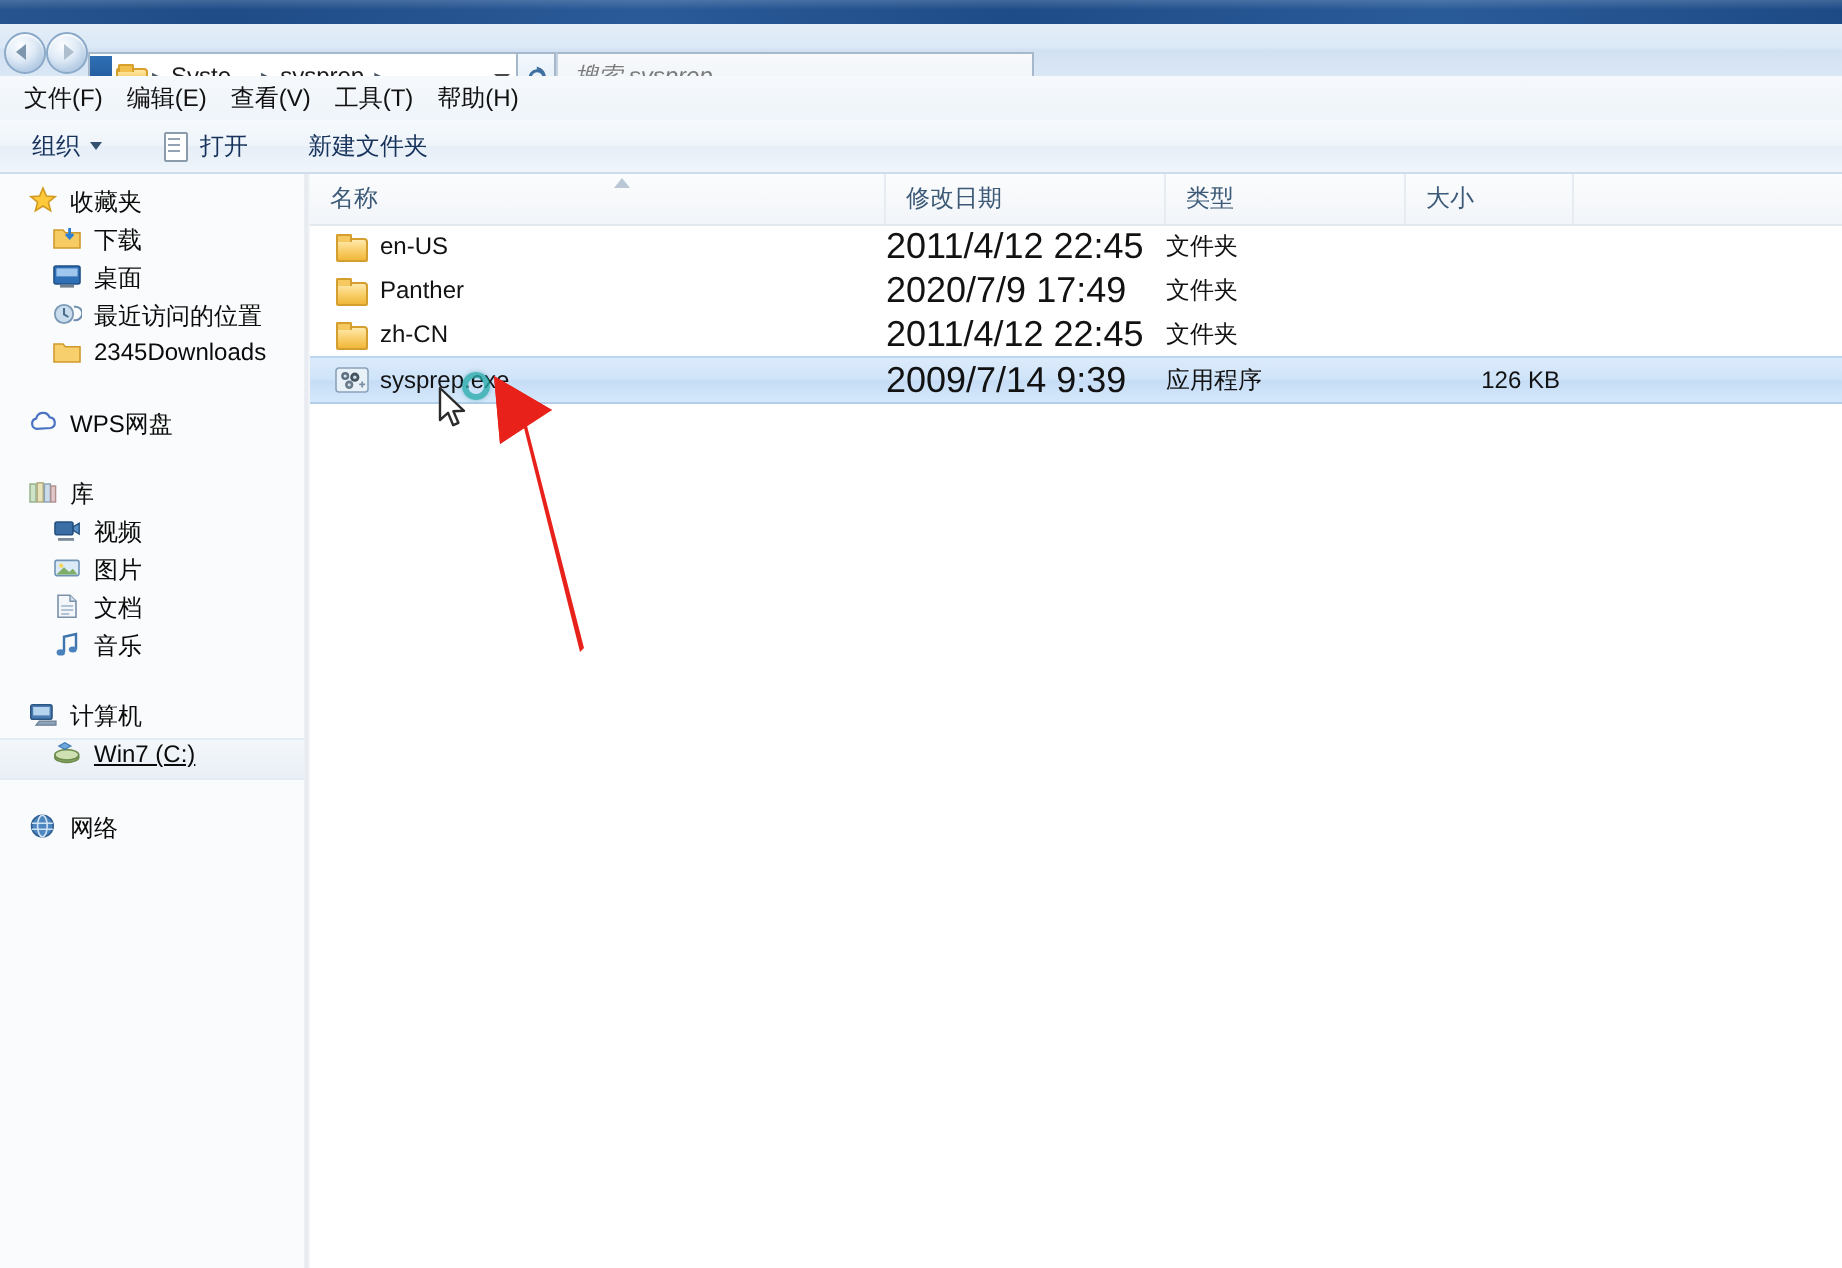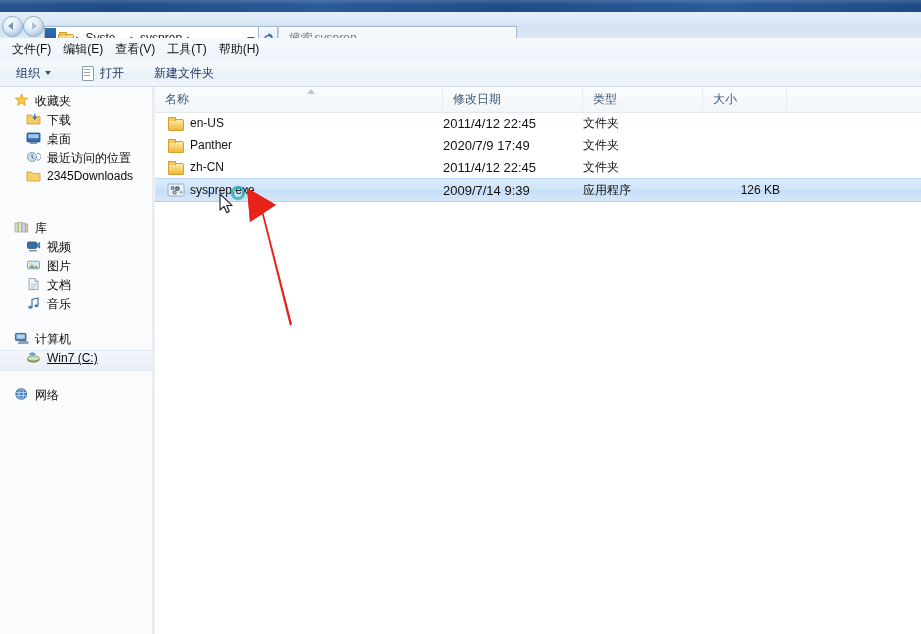--- a/index.html
+++ b/index.html
@@ -175,21 +175,21 @@
     border-bottom:5px solid #b9c7d6;
   }
   .rows{position:absolute;left:0;top:25px;width:766px;}
   .frow{
     position:relative;height:22px;display:flex;align-items:center;cursor:default;
   }
   .frow .name{
     position:absolute;left:12px;display:flex;align-items:center;white-space:nowrap;
     font-size:12px;color:#121212;
   }
-  .frow .date{position:absolute;left:288px;font-size:13px;color:#121212;white-space:nowrap;}
+  .frow .date{position:absolute;left:288px;font-size:18px;color:#121212;white-space:nowrap;}
   .frow .type{position:absolute;left:428px;font-size:12px;color:#121212;white-space:nowrap;}
   .frow .size{position:absolute;left:470px;width:155px;text-align:right;font-size:12px;color:#121212;white-space:nowrap;}
   .frow.selected{
     background:linear-gradient(to bottom,#dcebfb 0%,#cfe4f9 48%,#c6ddf6 52%,#d5e8fb 100%);
     border-top:1px solid #b9d7f2;border-bottom:1px solid #b0cfec;
   }
   .rowfolder{width:18px;height:15px;margin-right:5px;position:relative;flex:none;}
   .rowfolder:before{
     content:"";position:absolute;left:1px;top:3px;width:14px;height:10px;border-radius:0 2px 1px 1px;
     background:linear-gradient(to bottom,#ffe9ab 0%,#f8cd67 55%,#f0b83c 100%);
@@ -324,20 +324,30 @@
           <svg width="15" height="14" viewBox="0 0 15 14">
               <path d="M1 3 h4.5 l1.2 1.4 H14 V12 H1 Z" fill="#f7cf6d" stroke="#cf9a2c" stroke-width=".8"></path>
             </svg>
         </span>
         <span class="navlabel">2345Downloads</span>
       </div>
     </div>
 
     <div class="navspacer"></div>
 
+    <div class="navgroup">
+      <div class="navrow-item">
+        <span class="navicon">
+          <svg width="16" height="14" viewBox="0 0 16 14">
+            <path d="M4.2 10.4 a2.6 2.6 0 0 1 -.1 -5.1 a3.5 3.5 0 0 1 6.7 -.6 a2.7 2.7 0 0 1 .6 5.3 Z" fill="none" stroke="#4a73c4" stroke-width="1.1" stroke-linejoin="round"></path>
+          </svg>
+        </span>
+        <span class="navlabel">WPS网盘</span>
+      </div>
+    </div>
 
     <div class="navspacer"></div>
 
     <div class="navgroup">
       <div class="navrow-item">
         <span class="navicon">
           <svg width="15" height="14" viewBox="0 0 15 14">
             <rect x="1" y="3" width="3" height="9" fill="#cfe3c9" stroke="#8fae88" stroke-width=".7"></rect>
             <rect x="4.6" y="2.4" width="3" height="9.6" fill="#e8e3bd" stroke="#b0a878" stroke-width=".7"></rect>
             <rect x="8.2" y="3" width="3" height="9" fill="#cddcea" stroke="#8aa0b6" stroke-width=".7"></rect>

